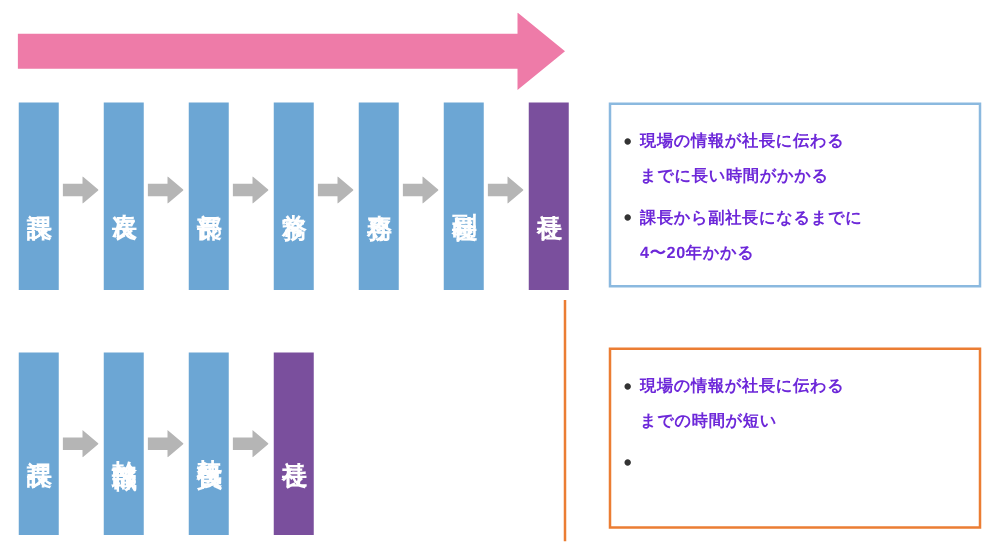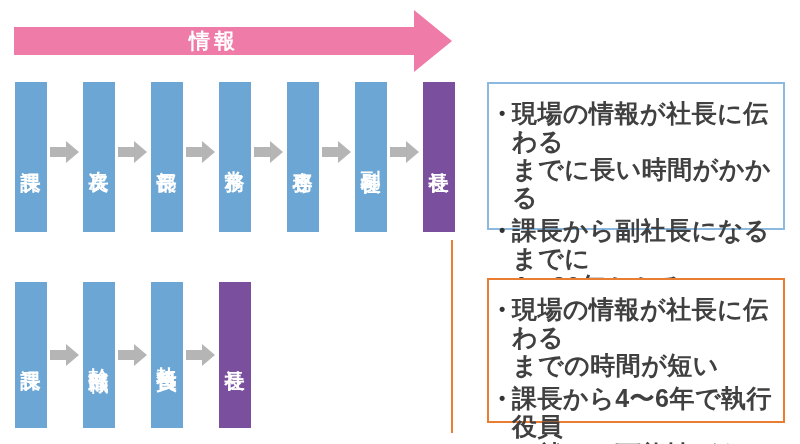--- a/index.html
+++ b/index.html
@@ -58,31 +58,30 @@
     position:absolute;left:487px;width:298px;box-sizing:border-box;
     background:#ffffff;padding:15px 6px 6px 10px;
   }
   .note-blue{top:82px;height:148px;border:2px solid #8bb9df;}
   .note-orange{top:278px;height:145px;border:2px solid #eb7d33;}
   .bullet{display:flex;align-items:flex-start;margin-bottom:5px;}
   .marker{
     flex:0 0 13px;color:#333333;font-size:18px;line-height:28px;font-weight:bold;
   }
   .btext{
-    white-space:pre-line;color:#404040;font-size:25px;line-height:28px;
+    white-space:pre-line;color:#6d28d9;font-size:13px;line-height:28px;
     font-weight:bold;letter-spacing:0.5px;
   }
 </style>
 </head>
 <body>
 
 <div id="canvas">
 
   <div class="info-arrow"></div>
-  <div class="info-arrow-label">情報</div>
 
   <div class="bar blue bar-top" style="left:15px">
     <span class="bar-label">課長</span>
   </div>
   <div class="step-arrow step-top" style="left:50px"></div>
   <div class="bar blue bar-top" style="left:83px">
     <span class="bar-label">次長</span>
   </div>
   <div class="step-arrow step-top" style="left:118px"></div>
   <div class="bar blue bar-top" style="left:151px">
@@ -138,18 +137,16 @@
   <div class="v-line"></div>
 
   <div class="note note-orange">
     <div class="bullet">
       <span class="marker">•</span>
       <span class="btext">現場の情報が社長に伝わる
 までの時間が短い</span>
     </div>
     <div class="bullet">
       <span class="marker">•</span>
-      <span class="btext">課長から4〜6年で執行役員
-に就ける可能性がある</span>
     </div>
   </div>
 
 </div>
 
 </body></html>

